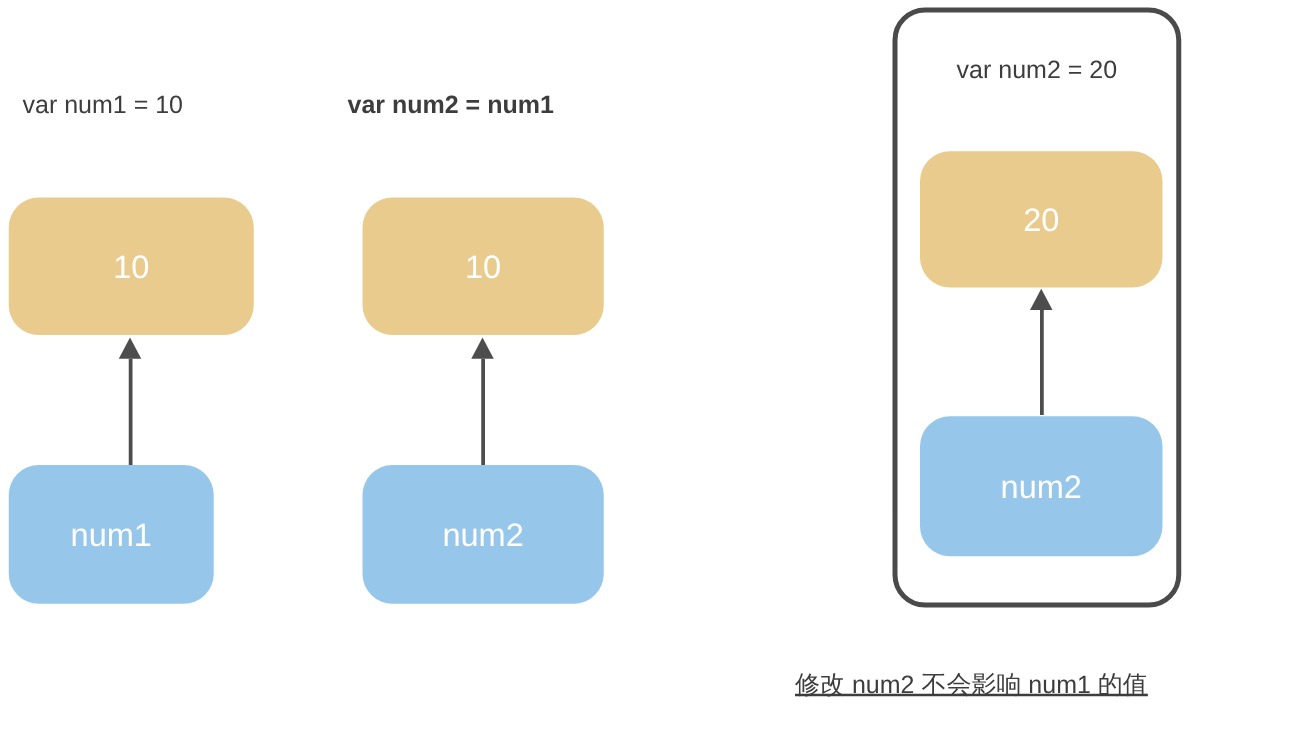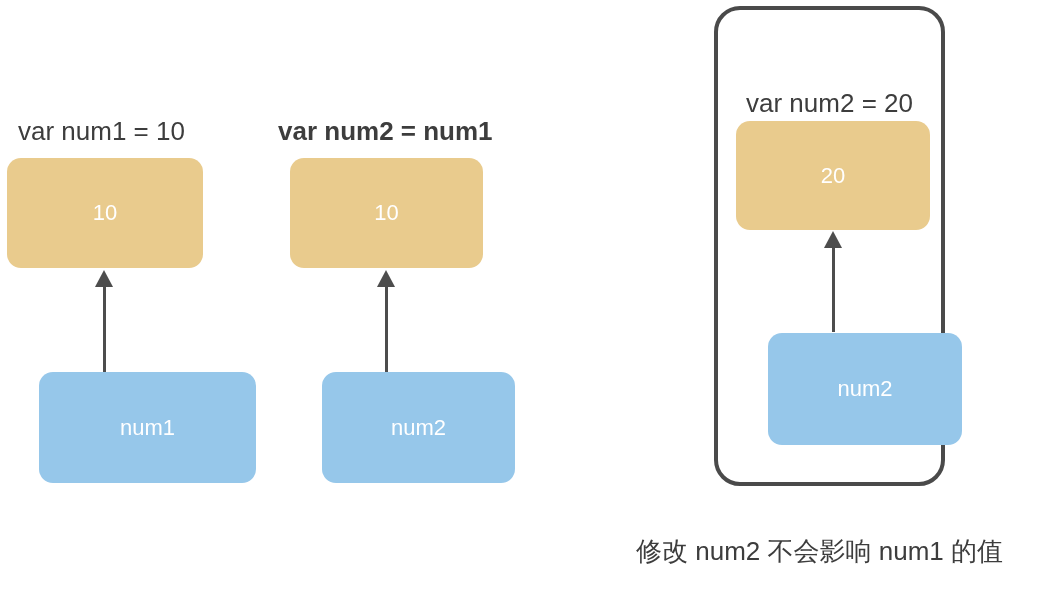--- a/index.html
+++ b/index.html
@@ -10,38 +10,37 @@
   .canvas {
     position: relative;
     width: 1048px;
     height: 589px;
     background: var(--background, #ffffff);
     font-family: "Liberation Sans", sans-serif;
     overflow: hidden;
   }
   .code-label {
     position: absolute;
-    font-size: 26px;
+    font-size: 20px;
     line-height: 1.2;
     color: var(--label-text, #3d3d3d);
     white-space: nowrap;
-    margin-top: 44px;
   }
   .box {
     position: absolute;
     display: flex;
     align-items: center;
     justify-content: center;
-    border-radius: 14px;
+    border-radius: 24px;
     color: var(--box-text, #ffffff);
-    font-size: 22px;
+    font-size: 26px;
     line-height: 1;
   }
   .value-box { background: var(--value-box, #e9cb8d); }
-  .var-box   { background: var(--var-box, #96c7ea); margin-left: 32px; }
+  .var-box   { background: var(--var-box, #96c7ea); }
   .arrow {
     position: absolute;
     width: 18px;
     display: flex;
     flex-direction: column;
     align-items: center;
   }
   .arrow-head {
     width: 0;
     height: 0;
@@ -61,31 +60,32 @@
     width: 231px;
     height: 480px;
     box-sizing: border-box;
     border: 4px solid var(--frame-border, #4a4a4a);
     border-radius: 26px;
   }
   .caption {
     position: absolute;
     left: 636px;
     top: 536px;
-    font-size: 26px;
+    font-size: 20px;
     line-height: 1.2;
     color: var(--label-text, #3d3d3d);
     white-space: nowrap;
+    text-decoration: underline;
   }
 
   
   .g1-label { left: 18px;  top: 72px; text-align: right; }
   .g1-value { left: 7px;   top: 158px; width: 196px; height: 110px; }
   .g1-arrow { left: 95px;  top: 270px; height: 102px; }
-  .g1-var   { left: 7px;   top: 372px; width: 217px; height: 111px; }
+  .g1-var   { left: 7px;   top: 372px; width: 164px; height: 111px; }
 
   
   .g2-label { left: 278px; top: 72px; font-weight: bold; }
   .g2-value { left: 290px; top: 158px; width: 193px; height: 110px; }
   .g2-arrow { left: 377px; top: 270px; height: 102px; }
   .g2-var   { left: 290px; top: 372px; width: 193px; height: 111px; }
 
   
   .g3-label { left: 0; right: 0; top: 34px; text-align: center; }
   .g3-value { left: 18px;  top: 111px; width: 194px; height: 109px; }

